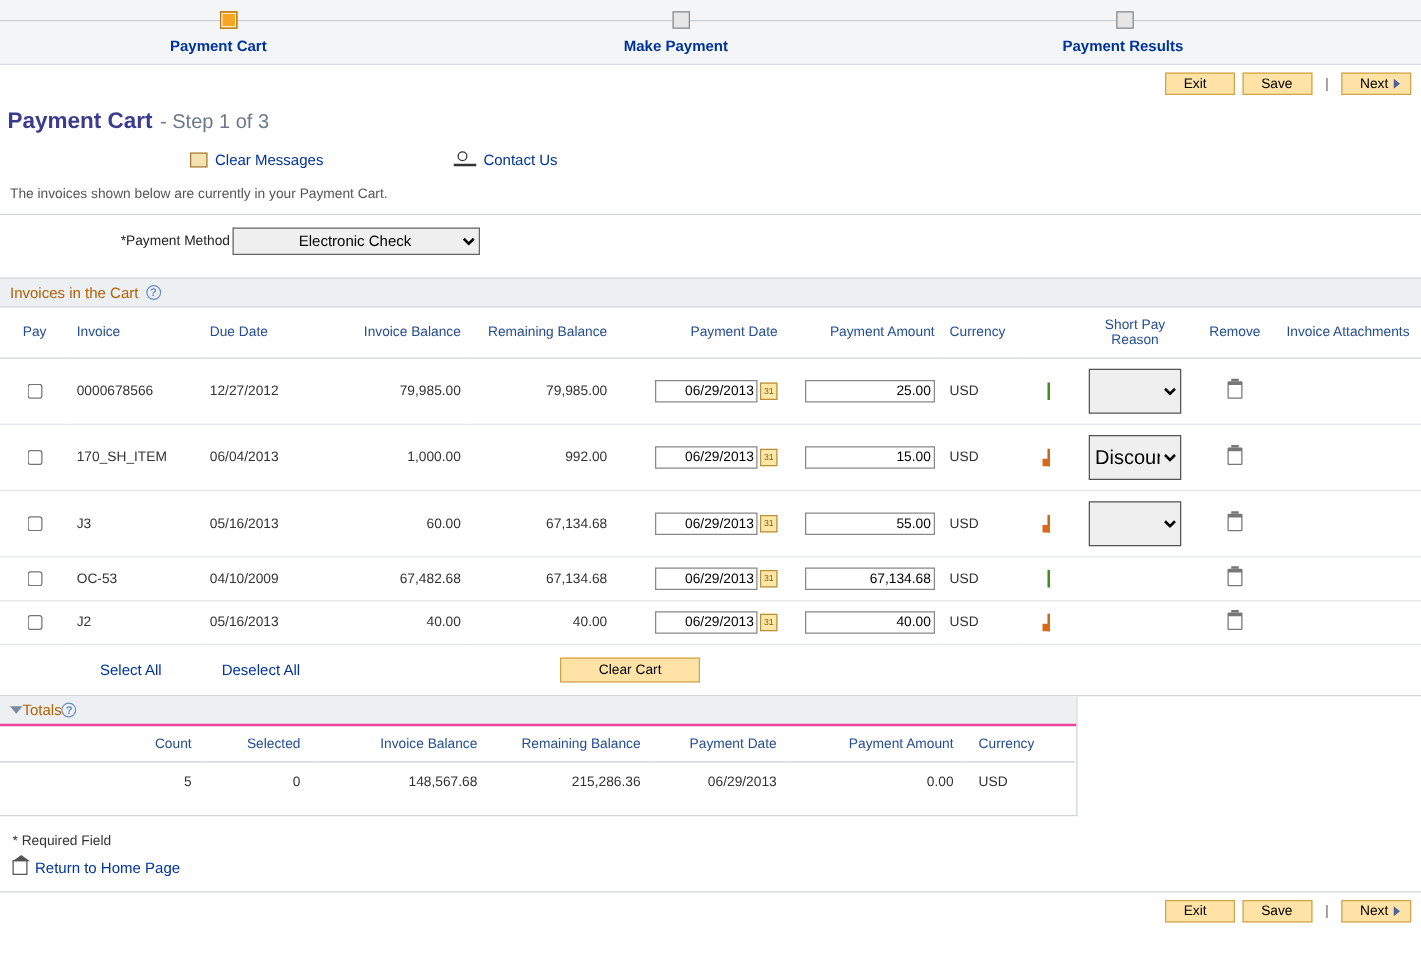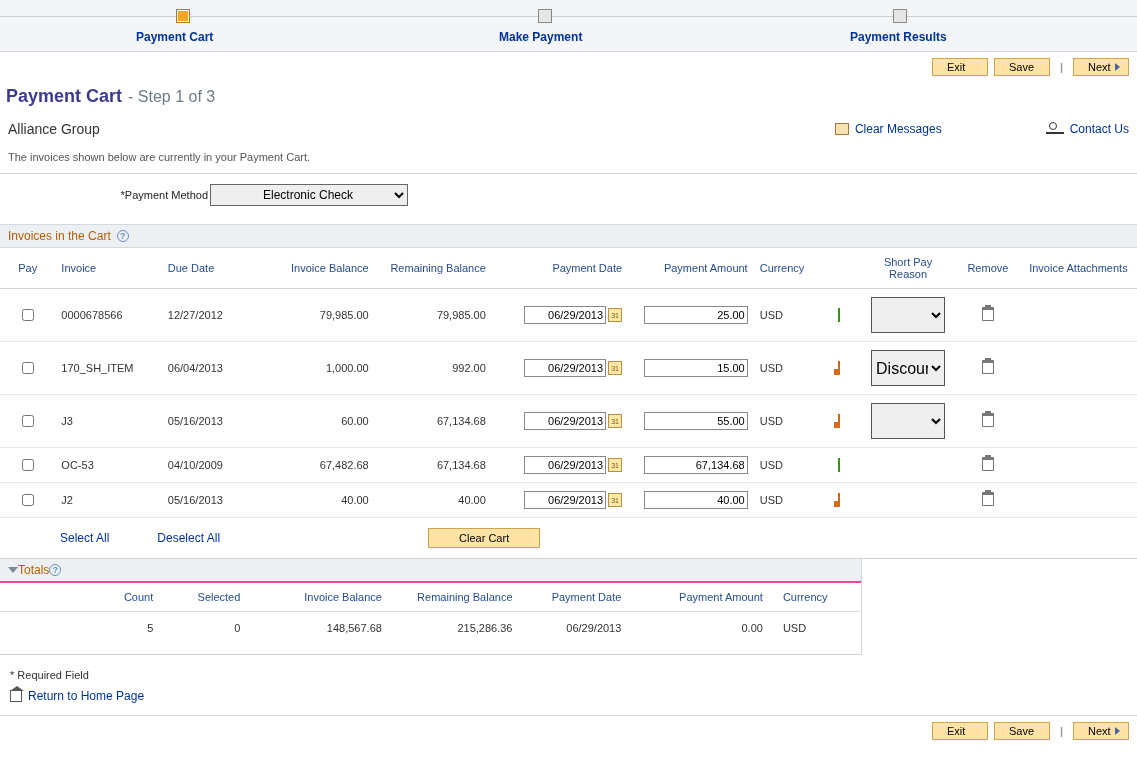--- a/index.html
+++ b/index.html
@@ -24,21 +24,21 @@
     .title-row { padding: 6px 6px 10px; display: flex; align-items: baseline; gap: 6px; }
     .title-main { color: #3b3b8f; font-size: 18px; font-weight: bold;}
     .title-sub { color: #6a7a8a; font-size: 16px; }
 
     .company-row { display: flex; align-items: center; padding: 4px 8px 14px 8px;}
     .company { font-size: 14px; color: #333; flex: 1; }
     .link { color: #003399; font-size: 12px; cursor: pointer; margin-left: 24px; display: inline-flex; align-items: center; gap: 6px;}
 
     .desc { color: #555; font-size: 11px; padding: 0 8px 10px; border-bottom: 1px solid #cfd5db;}
 
-    .pm-row { display: flex; align-items: center; padding: 10px 8px 18px; gap: 2px; margin-left: 24px;}
+    .pm-row { display: flex; align-items: center; padding: 10px 8px 18px; gap: 2px;}
     .pm-label { font-size: 11px; color: #222; text-align: right; width: 176px; padding-right: 0;}
     select.pm { font-size: 12px; height: 22px; width: 198px; border: 1px solid #666; padding-left: 48px;}
 
     
     .section-hdr { background: #edf0f3; border: 1px solid #d3d9df; border-left: none; border-right: none; padding: 4px 8px; display: flex; align-items:center; gap: 6px; color: #b25f00; font-size: 12px;}
     .help-icon { width: 12px; height: 12px; border-radius: 50%; border: 1px solid #6a90c0; color: #6a90c0; font-size: 9px; line-height: 10px; text-align: center; font-weight: bold;}
 
     
     table.grid { width: 100%; border-collapse: collapse; }
     table.grid thead th { color: #254d8f; font-weight: normal; font-size: 11px; padding: 8px 6px; text-align: left; border-bottom: 1px solid #cfd5db; }
@@ -105,21 +105,20 @@
     <span class="tri-right"></span>
   </button>
 </div>
 
 <div class="title-row">
   <span class="title-main">Payment Cart</span>
   <span class="title-sub">- Step 1 of 3</span>
 </div>
 
 <div class="company-row">
-  <span class="company">Alliance Group</span>
   <span style="width:120px"></span>
   <a class="link">
     <span class="msg-ico"></span>
     <span>Clear Messages</span>
   </a>
   <span style="width:80px"></span>
   <a class="link">
     <span class="contact-ico"></span>
     <span>Contact Us</span>
   </a>
@@ -264,21 +263,21 @@
     <td class="center">
       
     </td>
     <td class="center"><span class="trash"></span></td>
     <td></td>
       </tr>
     </tbody>
 </table>
 
 <div class="below-row">
-  <a class="link-inline" style="margin-left:52px">Select All</a>
+  <a class="link-inline" style="margin-left:72px">Select All</a>
   <a class="link-inline" style="margin-left:24px">Deselect All</a>
   <span style="flex:0 0 160px"></span>
   <button class="btn-wide">Clear Cart</button>
 </div>
 
 <div class="totals-wrap">
   <div class="totals-hdr">
     <span class="tri-down"></span>
     <span>Totals</span>
     <span class="help-icon">?</span>

